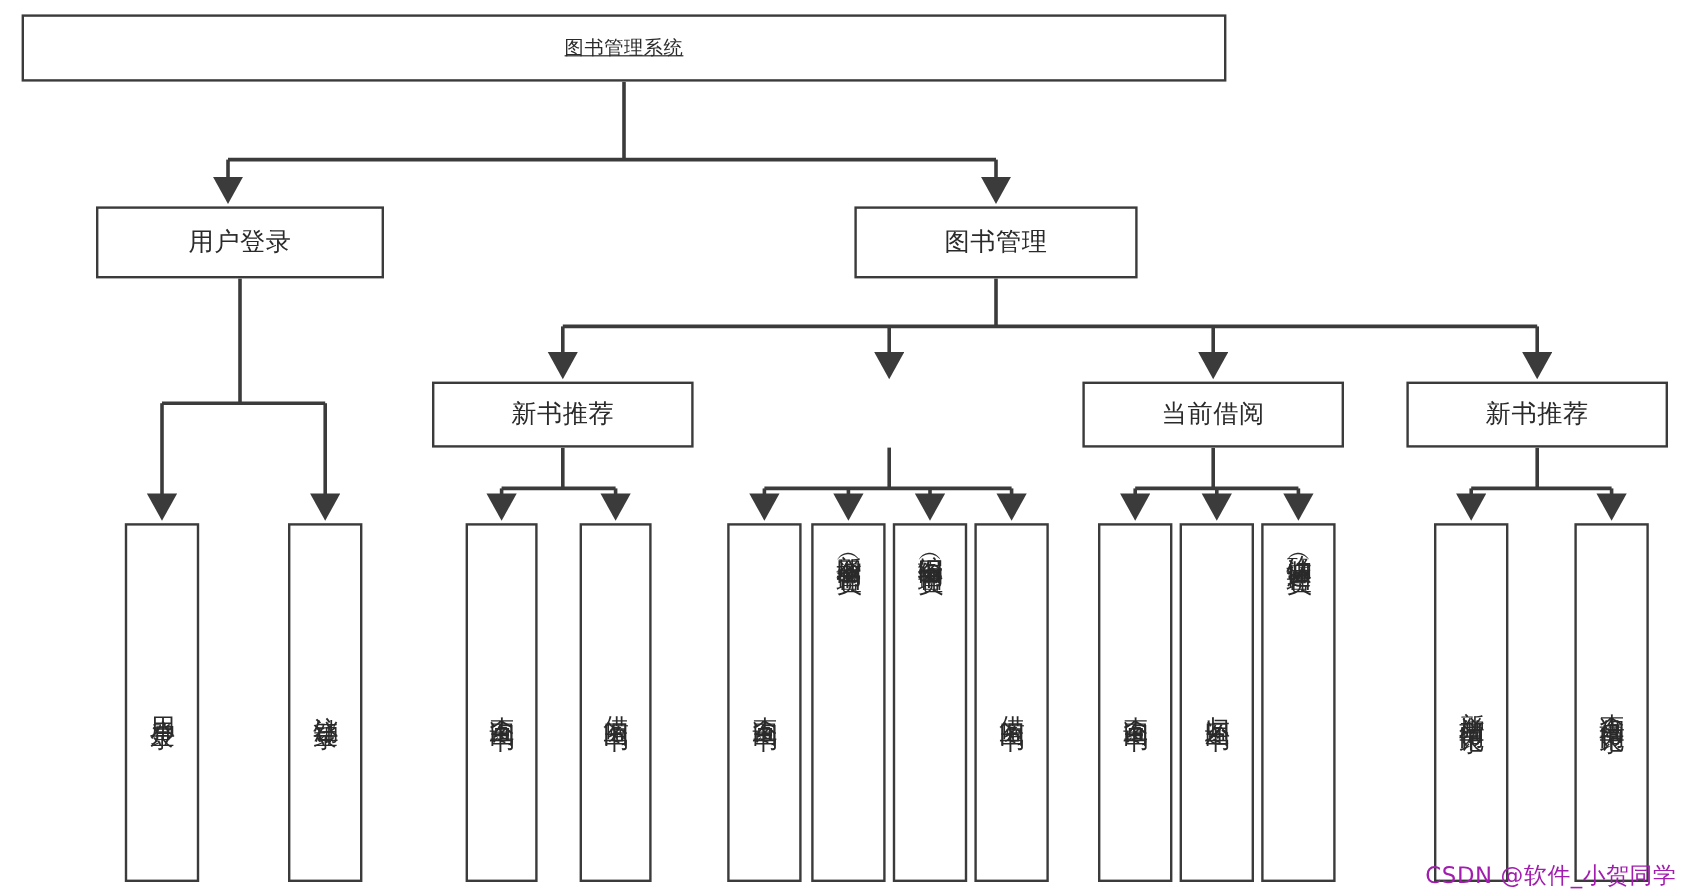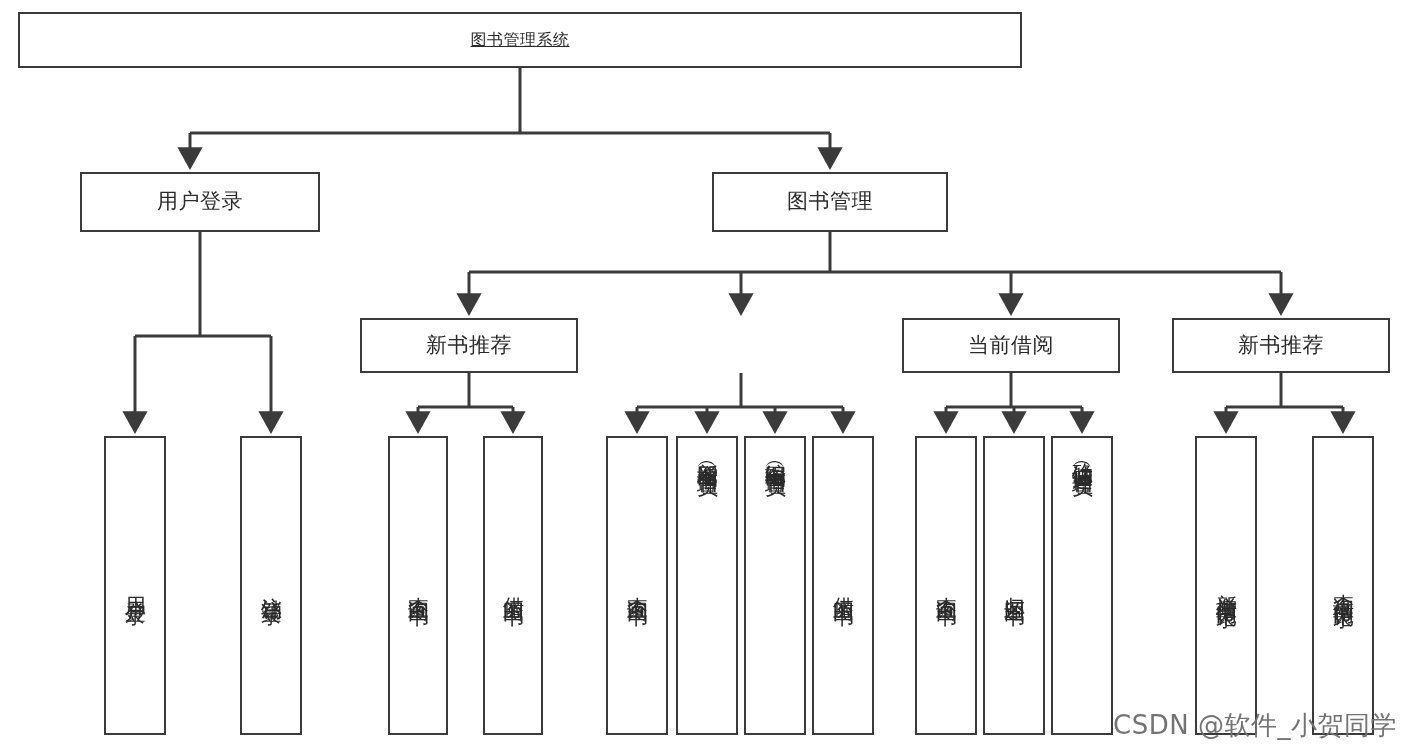--- a/index.html
+++ b/index.html
@@ -71,22 +71,22 @@
     letter-spacing: 2px;
   }
   .node.vert.centered {
     align-items: center;
     padding-top: 0;
   }
   #watermark {
     position: absolute;
     right: 8px;
     bottom: 4px;
-    font-size: 26px;
-    color: #737373;
+    font-size: 19px;
+    color: #a21caf;
     white-space: nowrap;
     letter-spacing: 0.5px;
   }
 </style>
 </head>
 <body>
 
 <div id="diagram-root">
 
   <svg id="connector-layer" viewBox="0 0 1405 747" width="1405" height="747" xmlns="http://www.w3.org/2000/svg">

